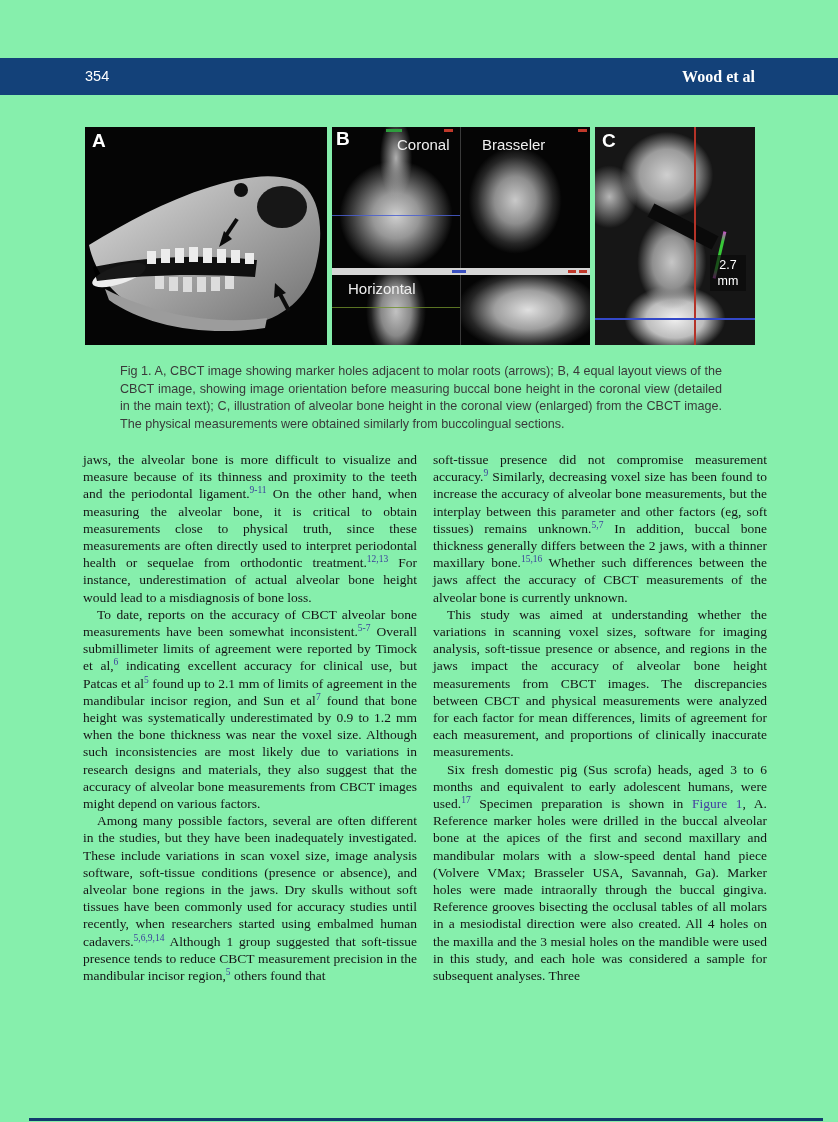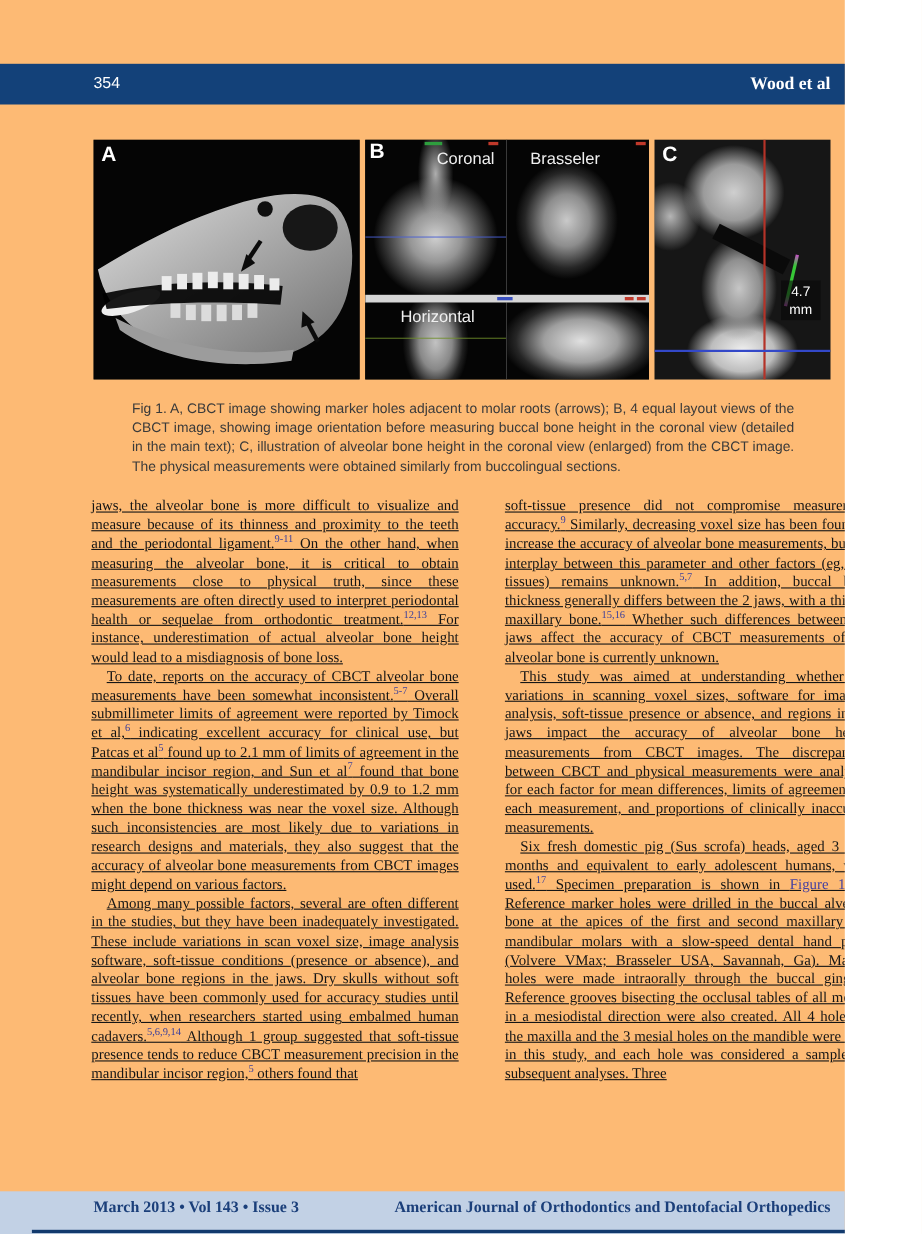--- a/index.html
+++ b/index.html
@@ -1,16 +1,16 @@
 <!DOCTYPE html>
 <html lang="en"><head>
 <meta charset="utf-8">
 <style>
   html,body{margin:0;padding:0;background:#ffffff;}
-  .page{position:relative;width:768px;height:1122px;background:#fdba74;overflow:hidden;
+  .page{position:relative;width:838px;height:1122px;background:#86efac;overflow:hidden;
         font-family:"Liberation Serif",serif;}
 
   
   .header-bar{position:absolute;left:0;top:58px;width:838px;height:37px;background:#134179;}
   .page-number{position:absolute;left:85px;top:0;height:37px;line-height:37px;color:#fff;
         font-family:"Liberation Sans",sans-serif;font-size:14.5px;}
   .running-head{position:absolute;right:83px;top:0;height:37px;line-height:37px;color:#fff;
         font-family:"Liberation Serif",serif;font-weight:bold;font-size:16px;}
 
   
@@ -18,21 +18,21 @@
   .panel{position:absolute;top:0;height:218px;background:#060606;overflow:hidden;}
   .panel-a{left:0;width:242px;}
   .panel-b{left:247px;width:258px;}
   .panel-c{left:510px;width:160px;}
   .panel-label{position:absolute;top:3px;left:7px;color:#fff;z-index:6;
         font-family:"Liberation Sans",sans-serif;font-weight:bold;font-size:19px;}
   .view-label{position:absolute;color:#f0f0f0;z-index:5;
         font-family:"Liberation Sans",sans-serif;font-size:15px;}
   .lbl-coronal{left:24px;top:9px;margin-left:41px;}
   .lbl-sagittal{left:150px;top:9px;}
-  .lbl-horizontal{left:32px;top:153px;text-align:right;}
+  .lbl-horizontal{left:16px;top:153px;text-align:right;}
 
   .q{position:absolute;}
   .q-coronal{left:0;top:0;width:128px;height:141px;border-right:1px solid #3a3a3a;
      background:
        radial-gradient(18% 42% at 50% 22%, #aeaeae 0%, rgba(0,0,0,0) 70%),
        radial-gradient(52% 46% at 50% 63%, #cfcfcf 0%, #969696 35%, #3a3a3a 66%, rgba(5,5,5,0) 85%),
        #050505;}
   .q-sagittal{left:129px;top:0;width:129px;height:141px;
      background:
        radial-gradient(42% 44% at 42% 52%, #c9c9c9 0%, #8d8d8d 38%, #262626 70%, rgba(5,5,5,0) 86%),
@@ -72,23 +72,23 @@
   .c-meas-label{position:absolute;left:115px;top:128px;width:36px;z-index:5;
        background:rgba(8,8,8,.62);color:#fff;text-align:center;
        font-family:"Liberation Sans",sans-serif;font-size:12.5px;line-height:16px;padding:2px 0;}
 
   
   .caption{position:absolute;left:120px;top:363px;width:602px;color:#3a3a3a;text-align:justify;
        font-family:Liberation Sans, sans-serif;font-size:12.6px;line-height:17.6px;}
 
   
   .col{position:absolute;top:451px;width:334px;color:#151515;text-align:justify;
-       font-size:13.5px;line-height:17.2px;hyphens:auto;text-decoration:underline;}
+       font-size:13.5px;line-height:17.2px;hyphens:auto;}
   .col-left{left:83px;}
-  .col-right{left:459px;}
+  .col-right{left:433px;}
   .para{margin:0;}
   .para.indent{text-indent:14px;}
   sup.ref{color:#3b3f9c;font-size:9.5px;line-height:0;}
   .figlink{color:#4540a0;}
   .section-heading{font-family:"Liberation Sans",sans-serif;color:#5b6b96;font-size:13.2px;
        font-weight:normal;letter-spacing:.3px;margin:11px 0 8px 0;text-align:left;}
 
   
   .footer-bar{position:absolute;left:0;top:1083px;width:838px;height:39px;background:#c2d1e5;}
   .footer-issue{position:absolute;left:85px;top:7px;color:#1b3f7a;font-weight:bold;font-size:14.5px;
@@ -177,39 +177,35 @@
       <span class="view-label lbl-sagittal">Brasseler</span>
       <span class="view-label lbl-horizontal">Horizontal</span>
     </div>
 
     <div class="panel panel-c">
       <div class="c-slash"></div>
       <div class="c-red-line"></div>
       <div class="c-blue-line"></div>
       <div class="c-meas-line"></div>
       <div class="c-meas-label">
-        <div>4.7</div>
+        <div>2.7</div>
         <div>mm</div>
       </div>
       <span class="panel-label">C</span>
     </div>
   </div>
 
   <div class="caption">Fig 1.  A, CBCT image showing marker holes adjacent to molar roots (arrows); B, 4 equal layout views of the CBCT image, showing image orientation before measuring buccal bone height in the coronal view (detailed in the main text); C, illustration of alveolar bone height in the coronal view (enlarged) from the CBCT image. The physical measurements were obtained similarly from buccolingual sections.</div>
 
   <div class="col col-left" id="col-left">
       <p class="para"><span>jaws, the alveolar bone is more difficult to visualize and measure because of its thinness and proximity to the teeth and the periodontal ligament.</span><sup class="ref">9-11</sup><span> On the other hand, when measuring the alveolar bone, it is critical to obtain measurements close to physical truth, since these measurements are often directly used to interpret periodontal health or sequelae from orthodontic treatment.</span><sup class="ref">12,13</sup><span> For instance, underestimation of actual alveolar bone height would lead to a misdiagnosis of bone loss.</span></p>
       <p class="para indent"><span>To date, reports on the accuracy of CBCT alveolar bone measurements have been somewhat inconsistent.</span><sup class="ref">5-7</sup><span> Overall submillimeter limits of agreement were reported by Timock et al,</span><sup class="ref">6</sup><span> indicating excellent accuracy for clinical use, but Patcas et al</span><sup class="ref">5</sup><span> found up to 2.1 mm of limits of agreement in the mandibular incisor region, and Sun et al</span><sup class="ref">7</sup><span> found that bone height was systematically underestimated by 0.9 to 1.2 mm when the bone thickness was near the voxel size. Although such inconsistencies are most likely due to variations in research designs and materials, they also suggest that the accuracy of alveolar bone measurements from CBCT images might depend on various factors.</span></p>
       <p class="para indent"><span>Among many possible factors, several are often different in the studies, but they have been inadequately investigated. These include variations in scan voxel size, image analysis software, soft-tissue conditions (presence or absence), and alveolar bone regions in the jaws. Dry skulls without soft tissues have been commonly used for accuracy studies until recently, when researchers started using embalmed human cadavers.</span><sup class="ref">5,6,9,14</sup><span> Although 1 group suggested that soft-tissue presence tends to reduce CBCT measurement precision in the mandibular incisor region,</span><sup class="ref">5</sup><span> others found that</span></p>
     </div>
   <div class="col col-right" id="col-right">
       <p class="para"><span>soft-tissue presence did not compromise measurement accuracy.</span><sup class="ref">9</sup><span> Similarly, decreasing voxel size has been found to increase the accuracy of alveolar bone measurements, but the interplay between this parameter and other factors (eg, soft tissues) remains unknown.</span><sup class="ref">5,7</sup><span> In addition, buccal bone thickness generally differs between the 2 jaws, with a thinner maxillary bone.</span><sup class="ref">15,16</sup><span> Whether such differences between the jaws affect the accuracy of CBCT measurements of the alveolar bone is currently unknown.</span></p>
       <p class="para indent"><span>This study was aimed at understanding whether the variations in scanning voxel sizes, software for imaging analysis, soft-tissue presence or absence, and regions in the jaws impact the accuracy of alveolar bone height measurements from CBCT images. The discrepancies between CBCT and physical measurements were analyzed for each factor for mean differences, limits of agreement for each measurement, and proportions of clinically inaccurate measurements.</span></p>
       <p class="para indent"><span>Six fresh domestic pig (Sus scrofa) heads, aged 3 to 6 months and equivalent to early adolescent humans, were used.</span><sup class="ref">17</sup><span> Specimen preparation is shown in </span><span class="figlink">Figure 1</span><span>, A. Reference marker holes were drilled in the buccal alveolar bone at the apices of the first and second maxillary and mandibular molars with a slow-speed dental hand piece (Volvere VMax; Brasseler USA, Savannah, Ga). Marker holes were made intraorally through the buccal gingiva. Reference grooves bisecting the occlusal tables of all molars in a mesiodistal direction were also created. All 4 holes on the maxilla and the 3 mesial holes on the mandible were used in this study, and each hole was considered a sample for subsequent analyses. Three</span></p>
     </div>
 
-  <div class="footer-bar">
-    <span class="footer-issue">March 2013 • Vol 143 • Issue 3</span>
-    <span class="footer-journal">American Journal of Orthodontics and Dentofacial Orthopedics</span>
-  </div>
   <div class="bottom-rule"></div>
 
 </div>
 
 </body></html>

